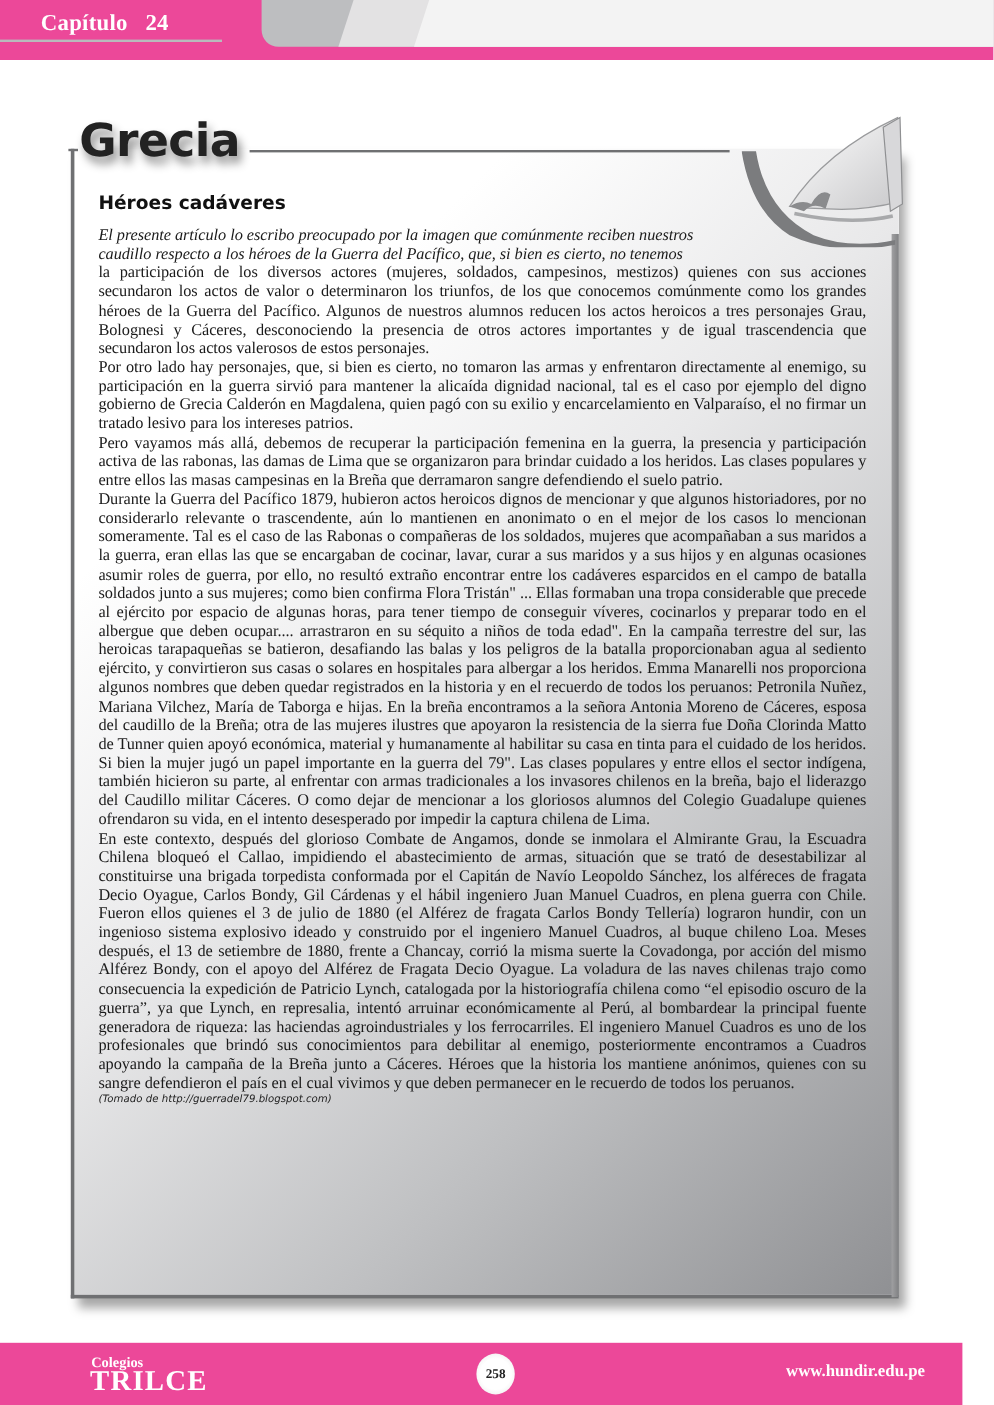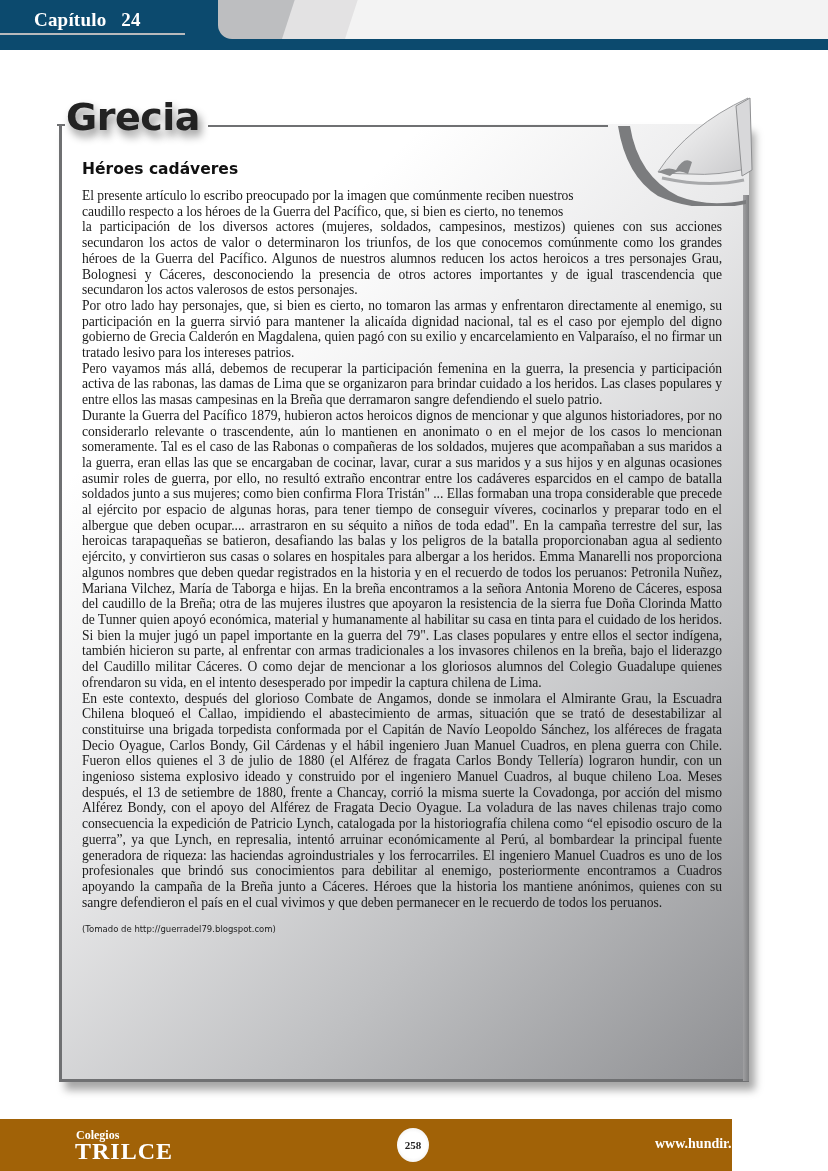--- a/index.html
+++ b/index.html
@@ -4,21 +4,21 @@
 <style>
   html, body { margin: 0; padding: 0; }
   body {
     width: 828px; height: 1171px; position: relative; overflow: hidden;
     background: #ffffff;
     font-family: "Liberation Serif", "DejaVu Serif", serif;
   }
   
   .header {
     position: absolute; left: 0; top: 0; width: 828px; height: 50px;
-    background: #0c4a6e;
+    background: #ec4899;
   }
   .header-light {
     position: absolute; left: 218px; top: 0; width: 610px; height: 39px;
     background: #bdbec0; border-bottom-left-radius: 14px;
   }
   .header-lighter {
     position: absolute; left: 282px; top: 0; width: 546px; height: 39px;
     background: #e3e2e3; transform: skewX(-18deg); transform-origin: bottom left;
   }
   .header-white {
@@ -66,29 +66,29 @@
     color: #1a1a1a;
   }
   .subtitle {
     font-family: "DejaVu Sans", sans-serif; font-weight: bold; font-size: 15.5px;
     margin: 0 0 10px 0; color: #111;
   }
   .para {
     font-size: 13.6px; line-height: 15.7px; margin: 0; text-align: justify;
     letter-spacing: -0.05px;
   }
-  .para.first { width: 560px; }
+  .para.first { width: 560px; font-style: italic; }
   .source {
-    font-family: "DejaVu Sans", sans-serif; font-size: 8.5px;
-    margin-top: 14px; color: #222;
+    font-family: "DejaVu Sans", sans-serif; font-style: italic; font-size: 8.5px;
+    margin-top: 1px; color: #222;
   }
   
   .footer {
-    position: absolute; left: 0; top: 1119px; width: 732px; height: 52px;
-    background: #a16207;
+    position: absolute; left: 0; top: 1119px; width: 802px; height: 52px;
+    background: #ec4899;
   }
   .footer-colegios {
     position: absolute; left: 76px; top: 9px; color: #fff;
     font-family: "Liberation Serif", serif; font-weight: bold; font-size: 12px;
   }
   .footer-brand {
     position: absolute; left: 75px; top: 19px; color: #fff;
     font-family: "Liberation Serif", serif; font-weight: bold; font-size: 24px; letter-spacing: 1px;
   }
   .page-badge {

